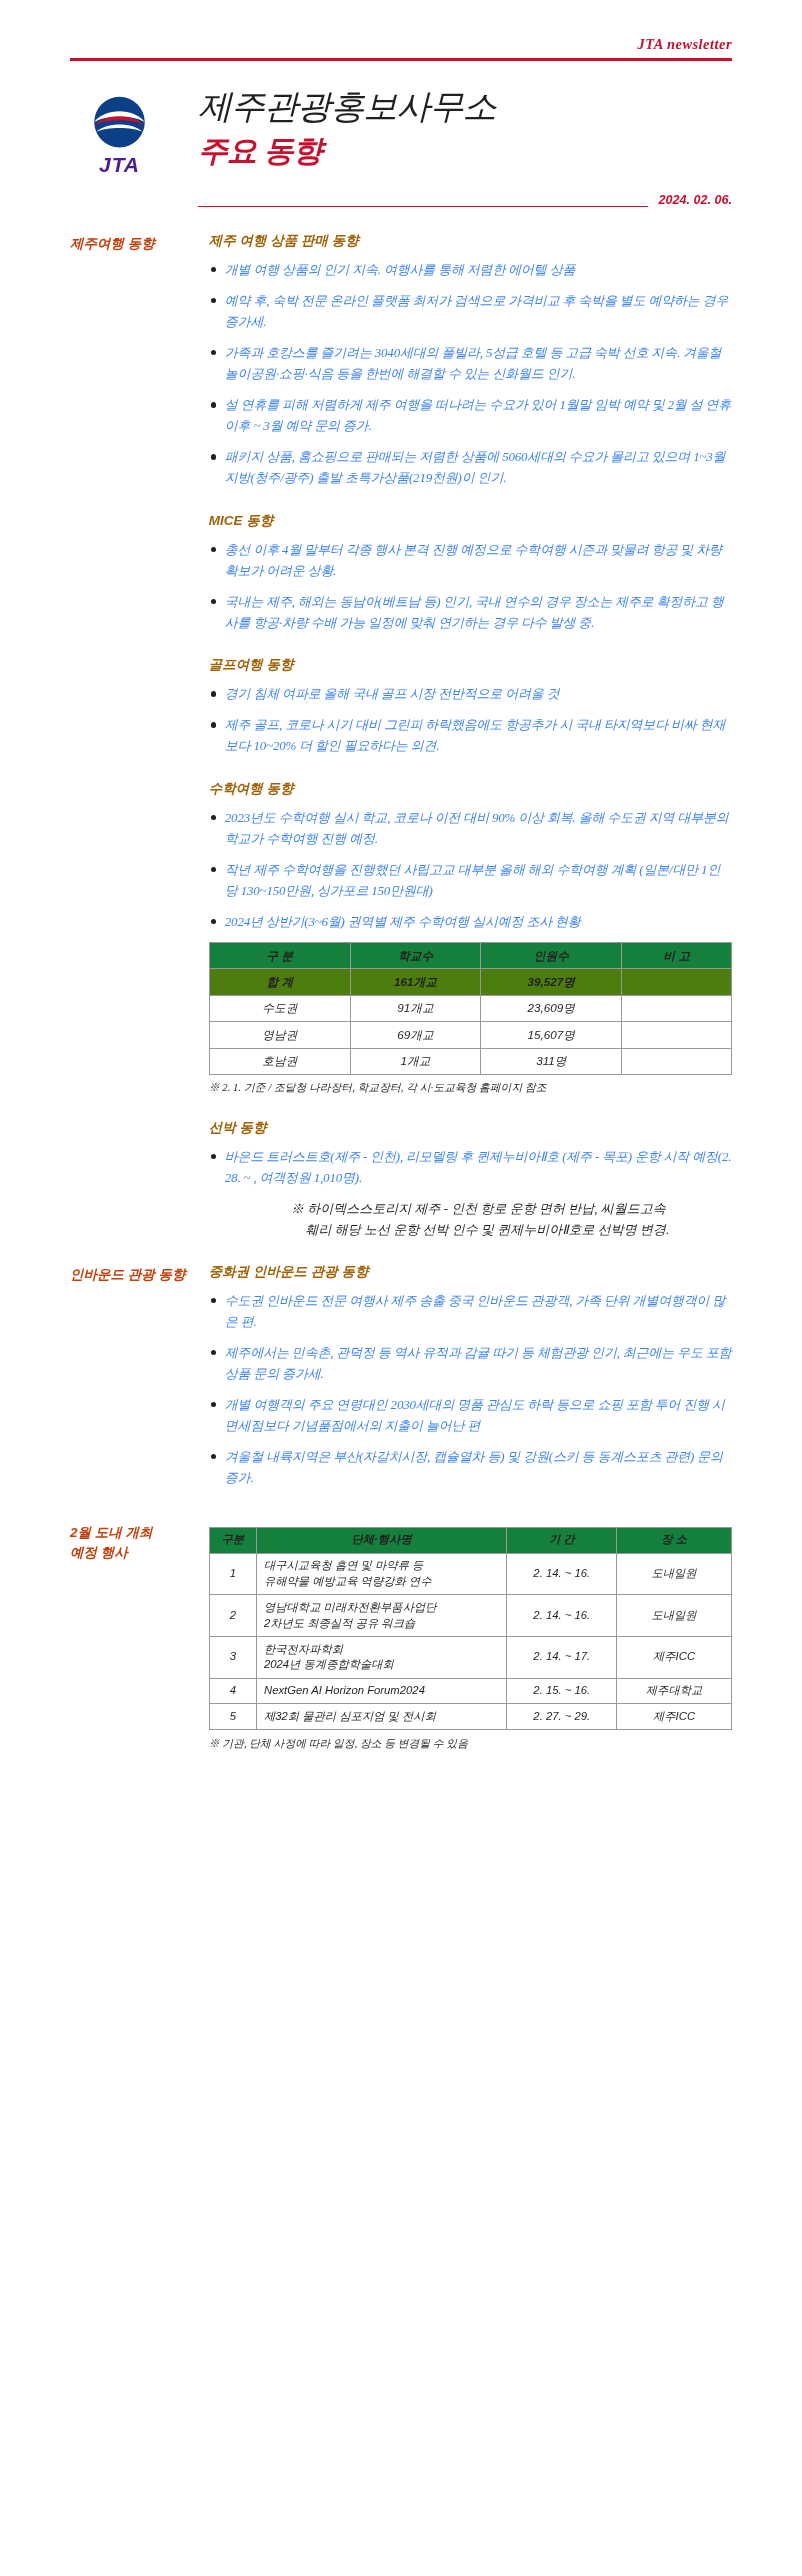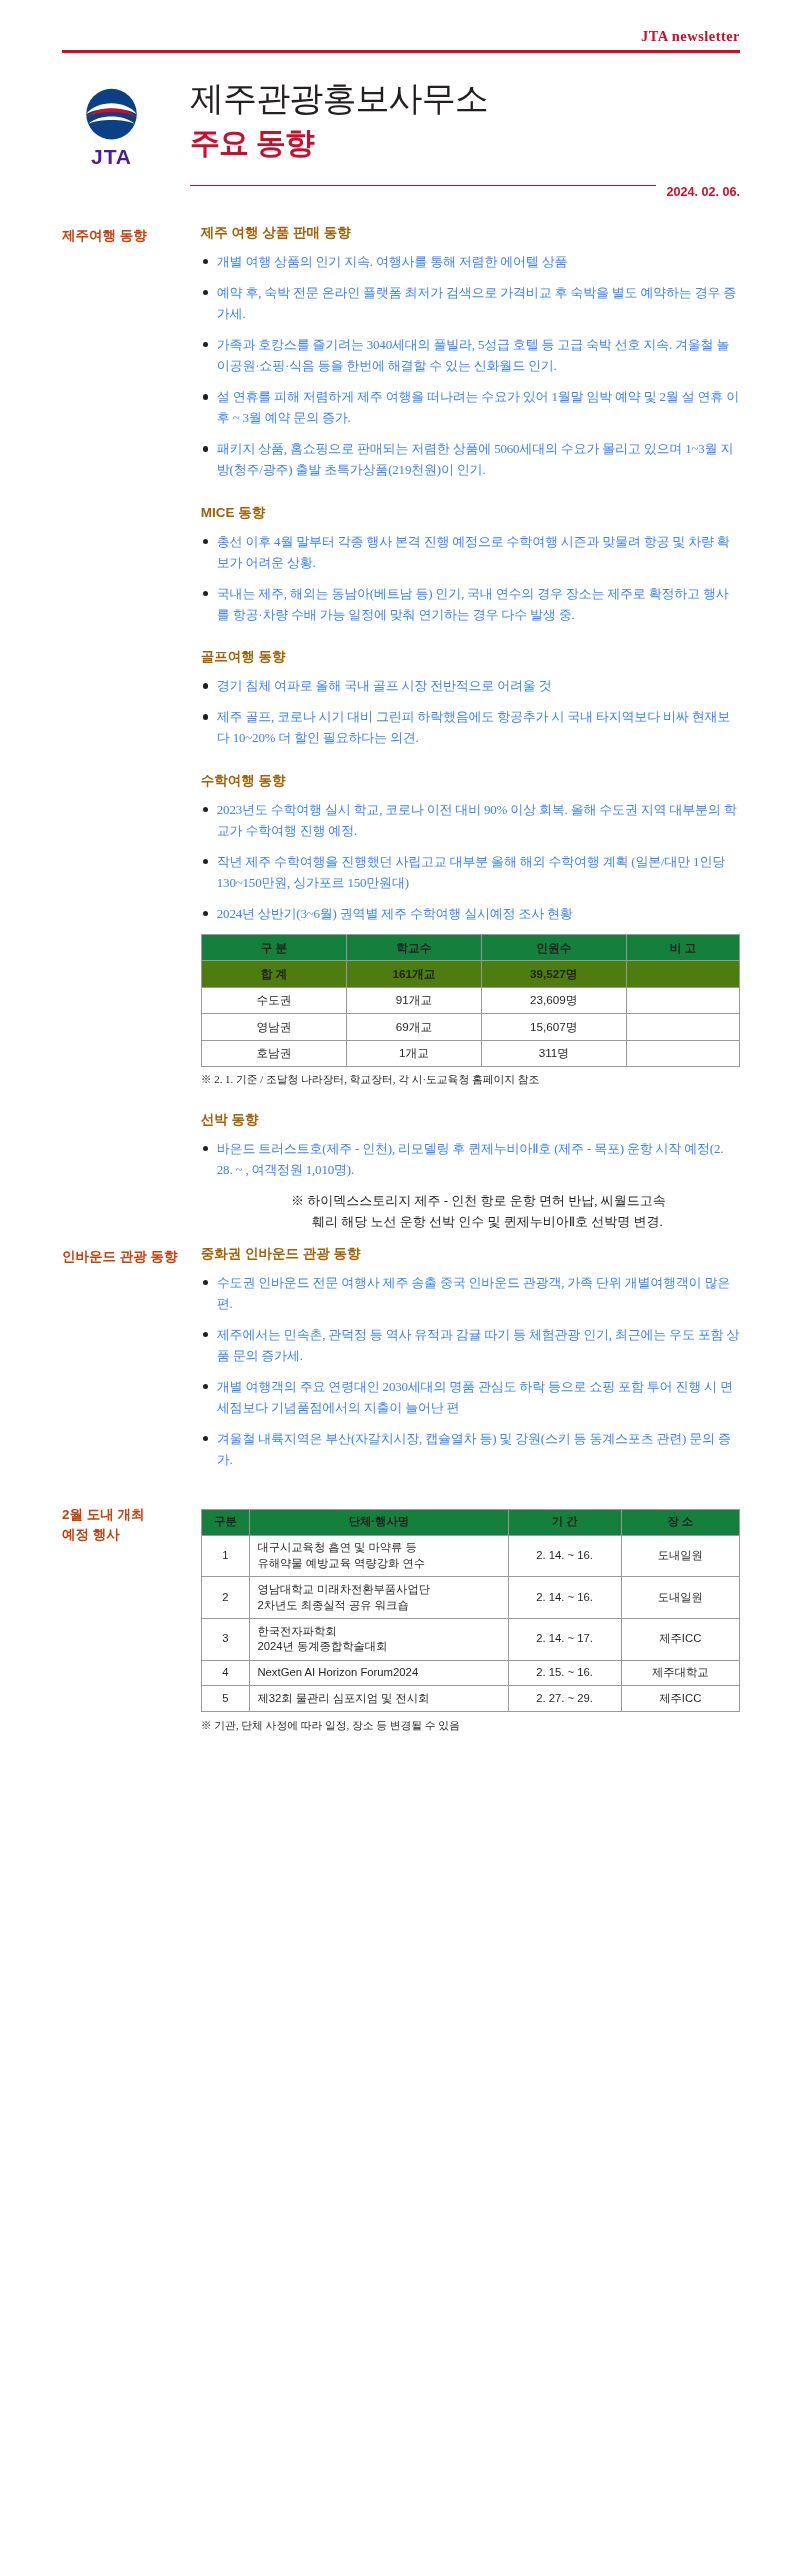--- a/index.html
+++ b/index.html
@@ -8,21 +8,22 @@
     width: 802px;
     min-height: 2576px;
     background: #ffffff;
     font-family: "Liberation Serif", serif;
     color: #231f20;
   }
   .page {
     position: relative;
     width: 802px;
     min-height: 2576px;
-    padding: 8px;
+    padding: 16px;
+    font-style: italic;
   }
   
   .top-rule-wrap {
     padding: 20px 54px 0 54px;
   }
   .newsletter-label {
     text-align: right;
     font-family: "Liberation Serif", serif;
     font-size: 14.4px;
     font-weight: bold;
@@ -72,21 +73,21 @@
     font-family: "Liberation Sans", sans-serif;
     font-size: 30px;
     font-weight: bold;
     color: #c8102e;
     line-height: 1.2;
     letter-spacing: -0.9px;
     margin-top: 5px;
   }
   .date-row {
     display: flex;
-    align-items: flex-start;
+    align-items: flex-end;
     padding: 16px 54px 0 182px;
   }
   .date-line {
     flex: 1 1 auto;
     height: 0.9px;
     background: #c8102e;
   }
   .date-text {
     font-family: "Liberation Sans", sans-serif;
     font-size: 12.6px;
@@ -301,27 +302,27 @@
           </table>
           <div class="tbl-note">※ 2. 1. 기준 / 조달청 나라장터, 학교장터, 각 시·도교육청 홈페이지 참조</div>
         </div>
 
         <div class="sub-block">
           <div class="sub-title">선박 동향</div>
           <ul class="bullets">
             <li>바은드 트러스트호(제주 - 인천), 리모델링 후 퀸제누비아Ⅱ호 (제주 - 목포) 운항 시작 예정(2. 28. ~ , 여객정원 1,010명).</li>
           </ul>
           <div class="plain-line">※ 하이덱스스토리지 제주 - 인천 항로 운항 면허 반납, 씨월드고속</div>
-          <div class="plain-line" style="padding-left:34px;">훼리 해당 노선 운항 선박 인수 및 퀸제누비아Ⅱ호 선박명 변경.</div>
+          <div class="plain-line" style="padding-left:34px;">훼리 해당 노선 운항 선박 인수 및 퀸제누비아Ⅱ호로 선박명 변경.</div>
         </div>
 
       </div>
     </div>
 
-    <div class="section" style="margin-top:13px;">
+    <div class="section" style="margin-top:23px;">
       <div class="section-label">인바운드 관광 동향</div>
       <div class="section-body">
         <div class="sub-block">
           <div class="sub-title">중화권 인바운드 관광 동향</div>
           <ul class="bullets">
             <li>수도권 인바운드 전문 여행사 제주 송출 중국 인바운드 관광객, 가족 단위 개별여행객이 많은 편.</li>
             <li>제주에서는 민속촌, 관덕정 등 역사 유적과 감귤 따기 등 체험관광 인기, 최근에는 우도 포함 상품 문의 증가세.</li>
             <li>개별 여행객의 주요 연령대인 2030세대의 명품 관심도 하락 등으로 쇼핑 포함 투어 진행 시 면세점보다 기념품점에서의 지출이 늘어난 편</li>
             <li>겨울철 내륙지역은 부산(자갈치시장, 캡슐열차 등) 및 강원(스키 등 동계스포츠 관련) 문의 증가.</li>
           </ul>

